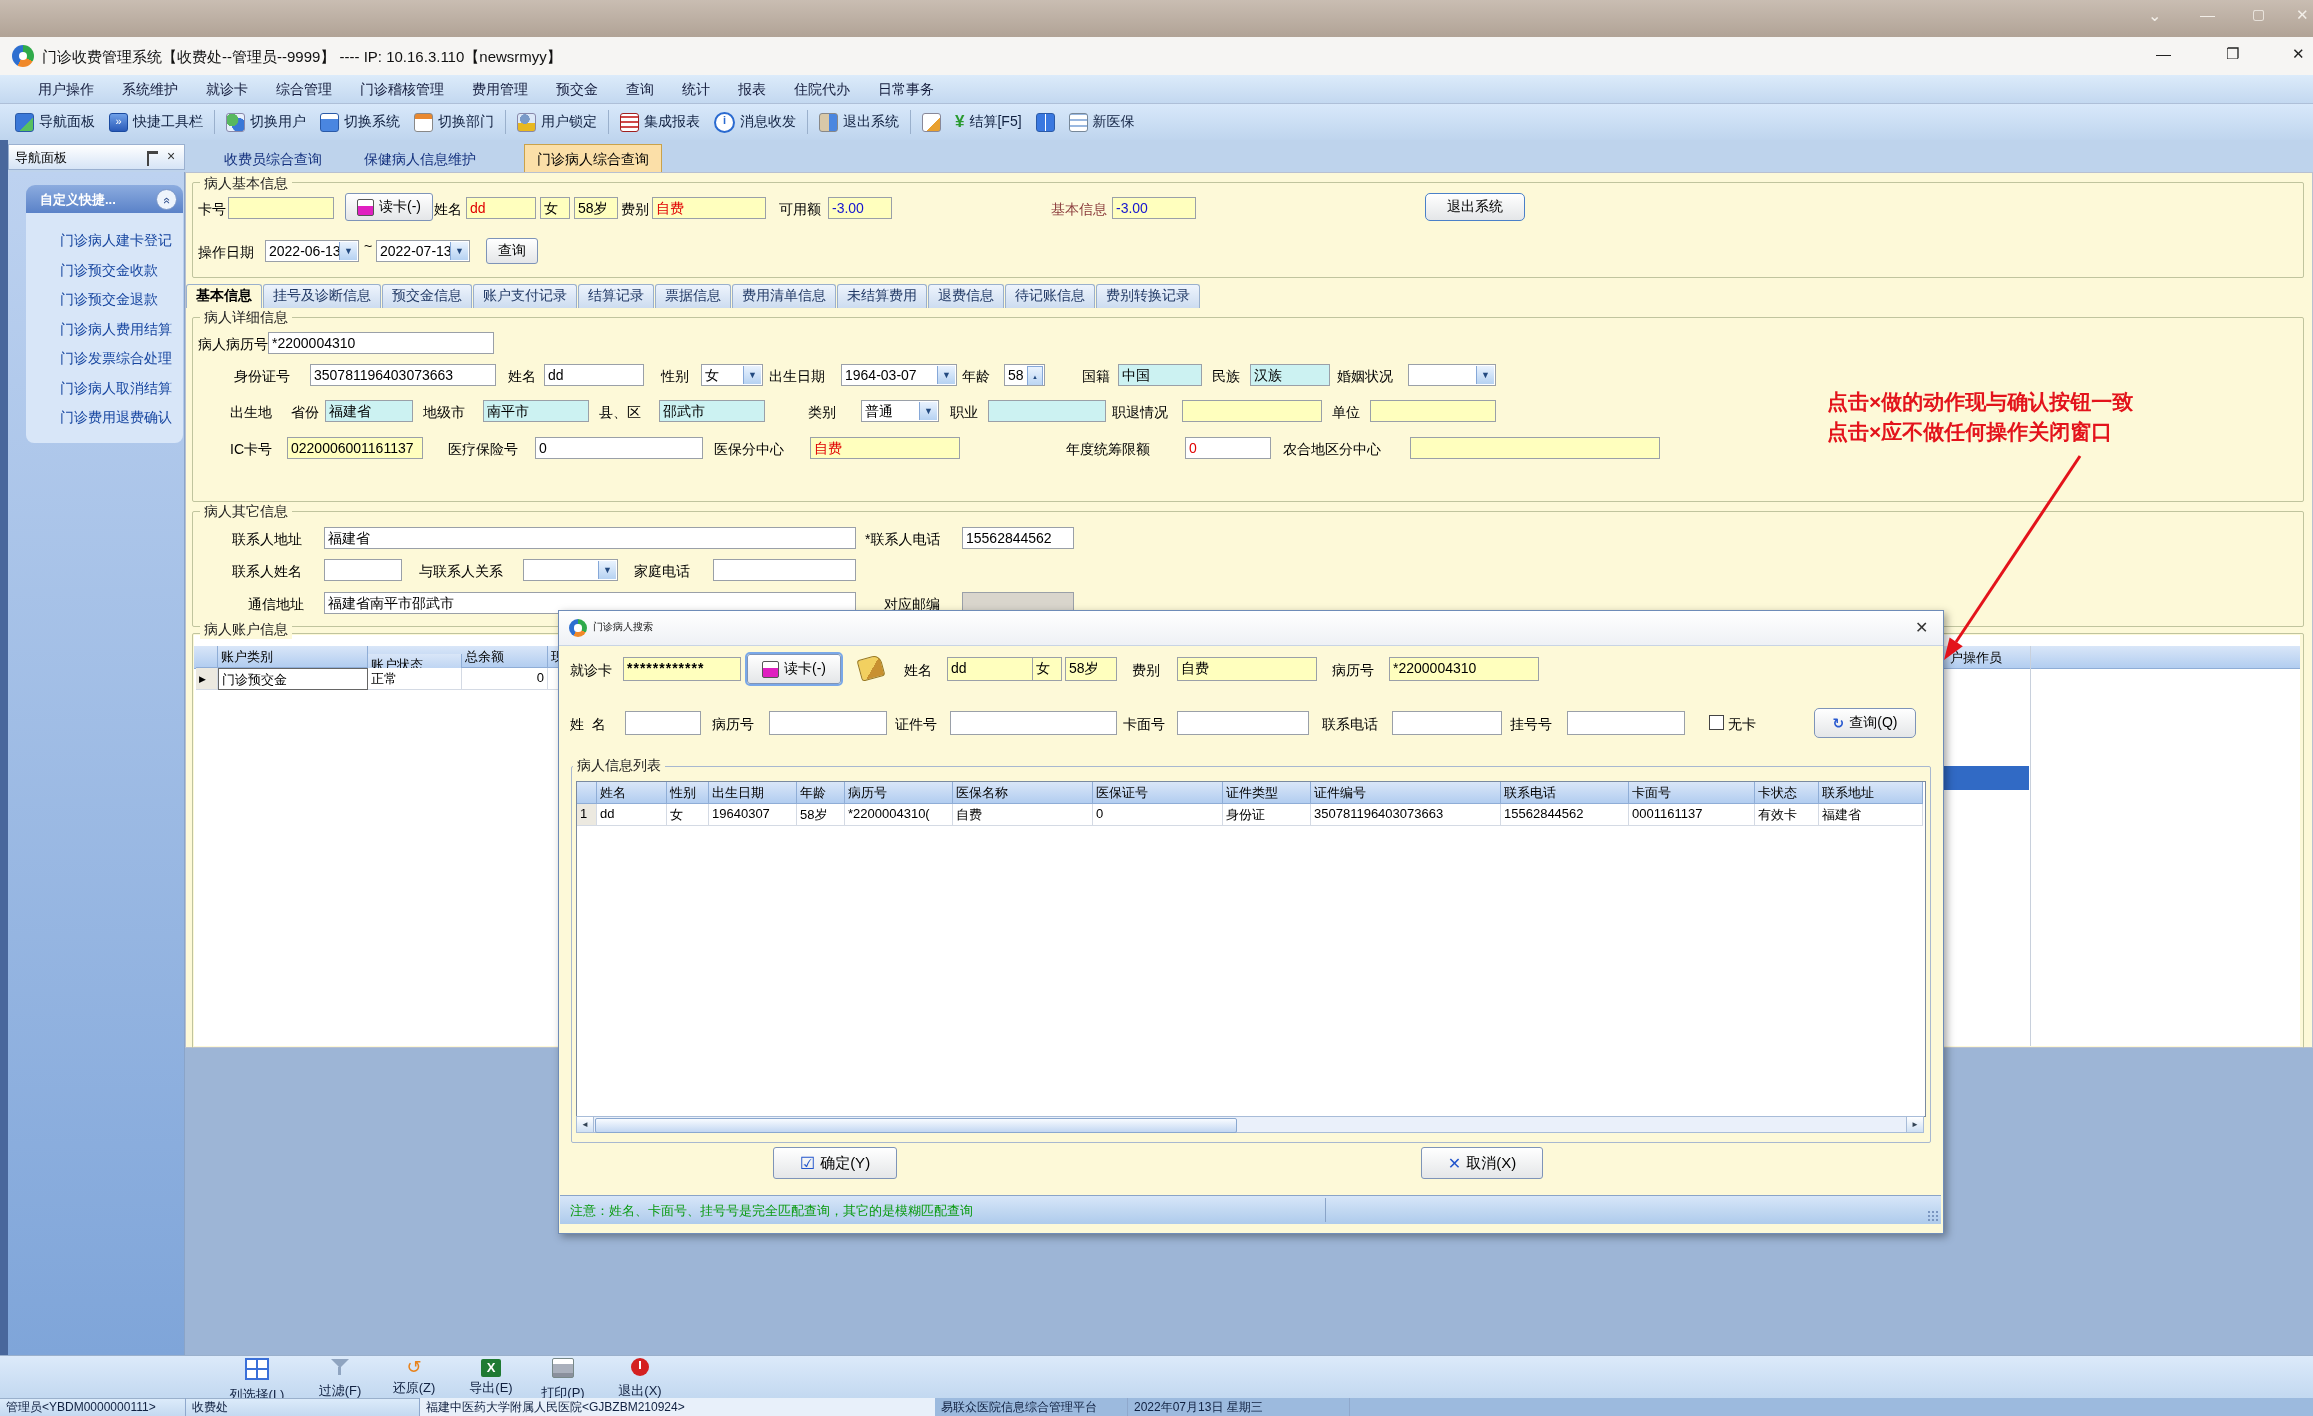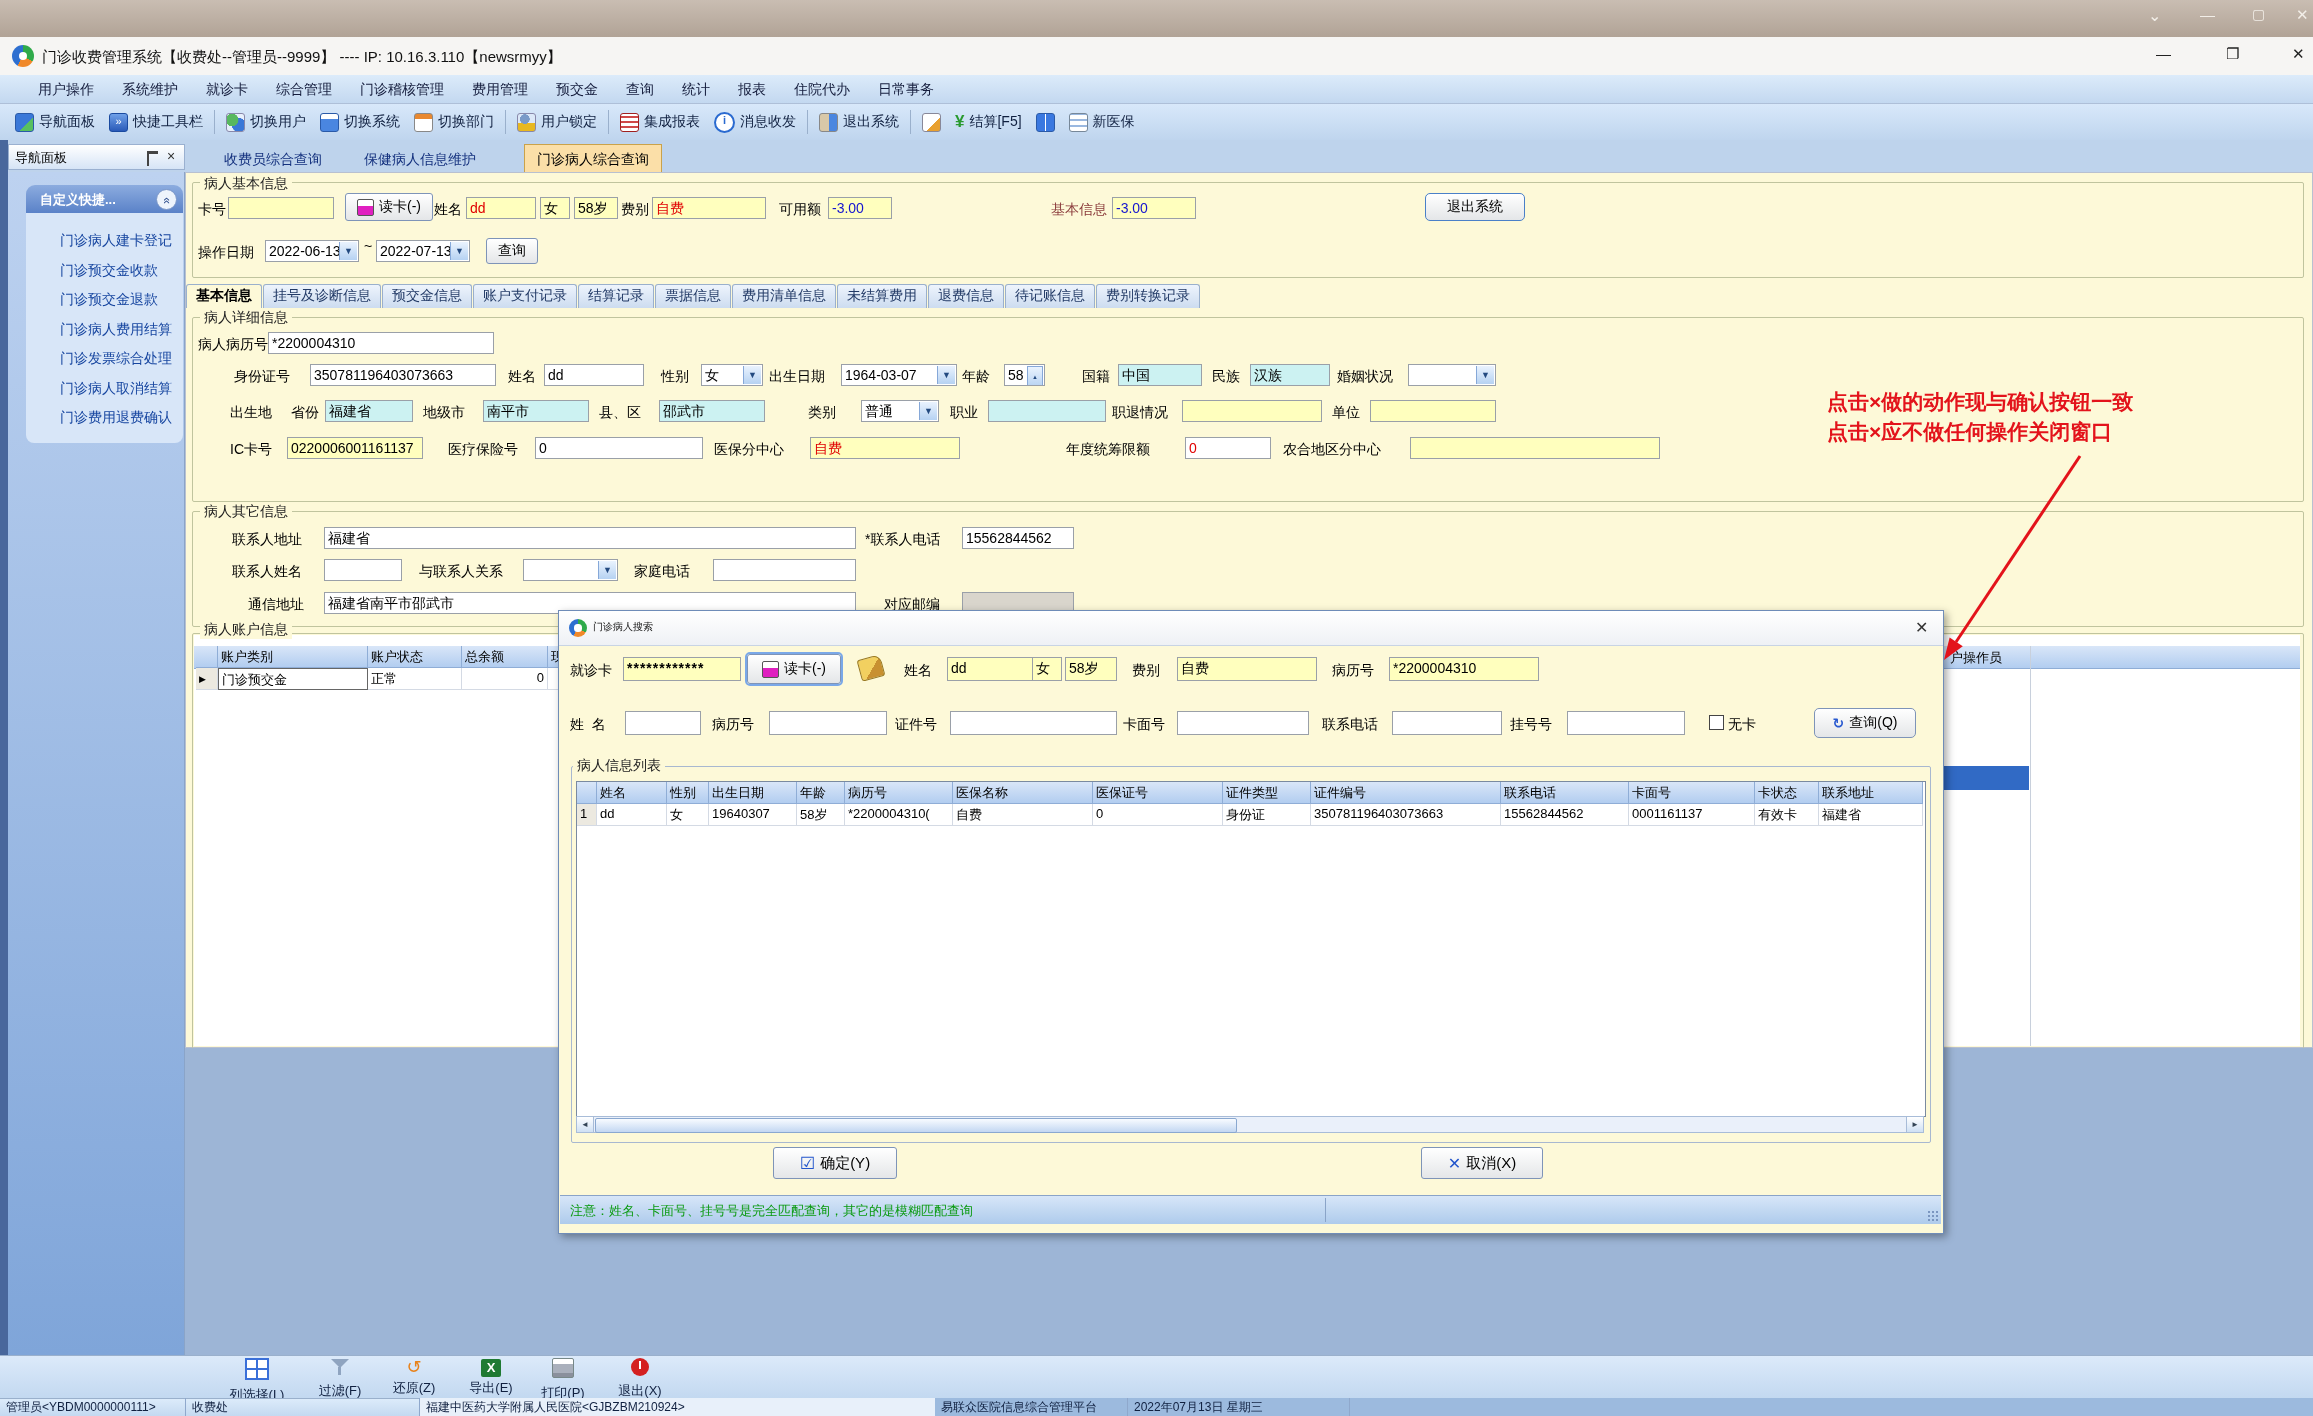--- a/index.html
+++ b/index.html
@@ -273,21 +273,21 @@
   <div class="fld g" style="left:962px;top:592px;width:112px;"></div>
 
   
   <span class="grplb" style="left:200px;top:621px;">病人账户信息</span>
   <div class="grp" style="left:192px;top:633px;width:2110px;height:415px;"></div>
   <div class="abs" style="left:194px;top:635px;width:2106px;height:411px;background:#fff;"></div>
   <div class="abs" style="left:194px;top:646px;width:2106px;height:22px;background:linear-gradient(#d9e6f8,#b2cdf0);border-bottom:1px solid #8fadd6;"></div>
   <div class="abs" style="left:196px;top:646px;display:flex;">
     <div class="dh" style="width:22px;"></div>
     <div class="dh" style="width:150px;">账户类别</div>
-    <div class="dh" style="width:94px;">账户状态</div>
+    <div class="dh" style="width:94px;margin-top:8px;">账户状态</div>
     <div class="dh" style="width:86px;">总余额</div>
     <div class="dh" style="width:92px;">现金余额</div>
   </div>
   <div class="abs" style="left:196px;top:668px;display:flex;">
     <div class="dc" style="width:22px;background:#ece9e0;"><span style="font-size:9px;">▶</span></div>
     <div class="dc" style="width:150px;border:1px solid #666;">门诊预交金</div>
     <div class="dc" style="width:94px;">正常</div>
     <div class="dc" style="width:86px;text-align:right;">0</div>
     <div class="dc" style="width:92px;"></div>
   </div>

